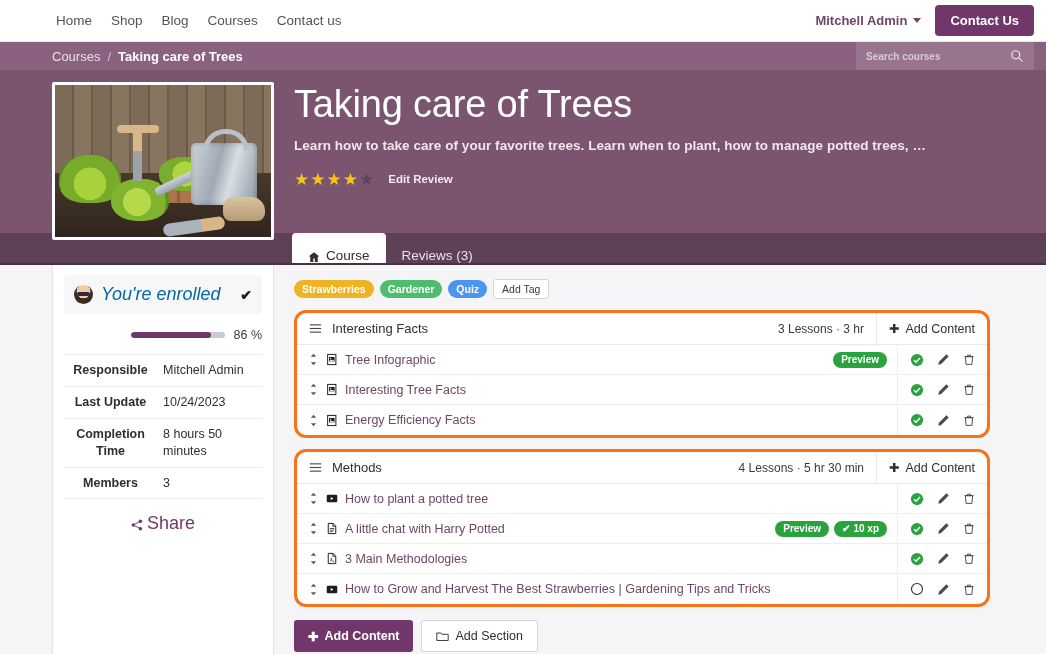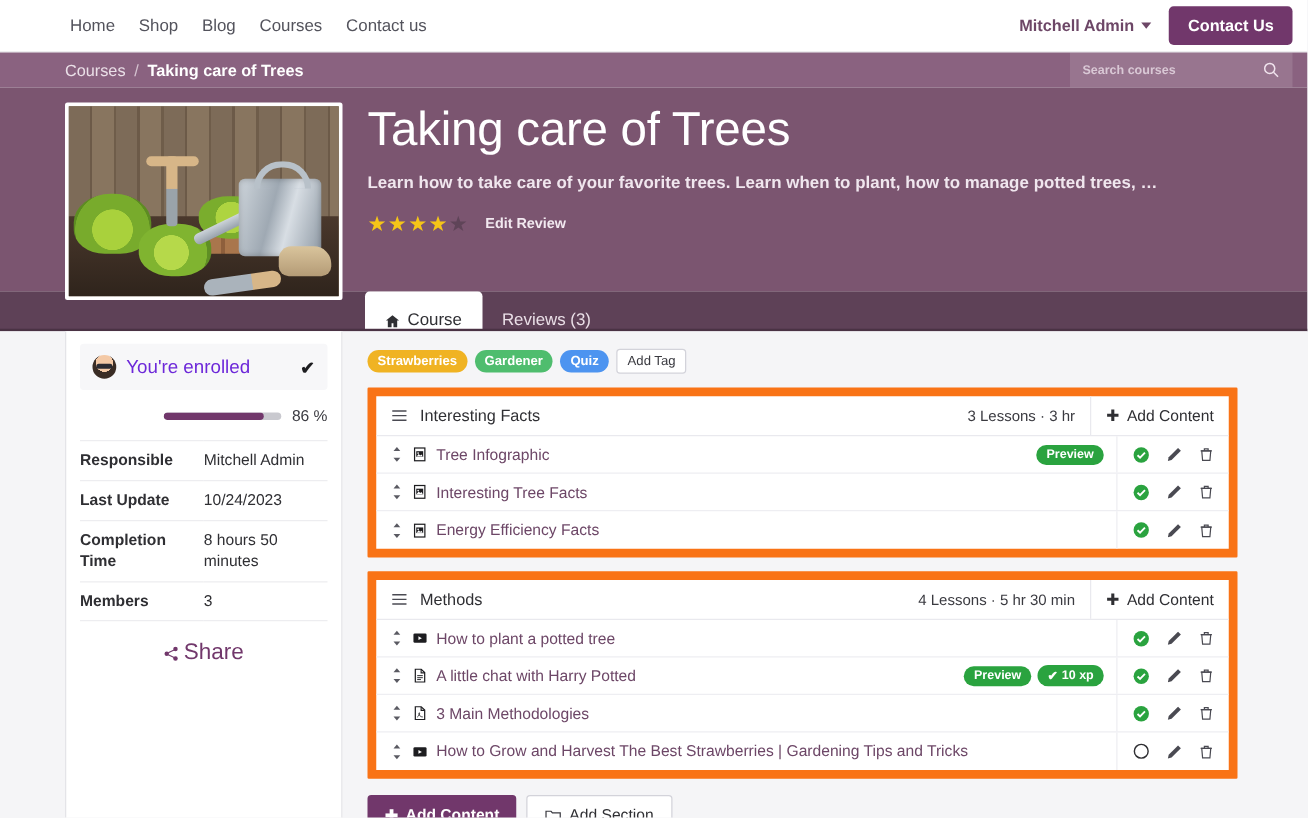--- a/index.html
+++ b/index.html
@@ -172,48 +172,48 @@
   }
   .avatar {
     width: 19px; height: 19px; border-radius: 50%; flex: none;
     background: radial-gradient(circle at 50% 34%, #f4c9a6 0 44%, #3a2c25 45% 100%);
     position: relative; overflow: hidden;
   }
   .avatar::after {
     content:""; position:absolute; left:3px; right:3px; top:7px; height:4px;
     background:#2b2b33; border-radius:2px;
   }
-  .enrolled-label { font-size: 15px; color: #6d28d9; }
+  .enrolled-label { font-size: 18px; color: #0369a1; font-style: italic; }
   .enrolled-check { margin-left: auto; font-size: 14px; color: #1d1d20; font-weight: bold; }
 
   .progress-row { margin-top: 14px; display: flex; align-items: center; justify-content: flex-end; gap: 9px; }
   .progress-track { width: 94px; height: 6px; background: #c9c9cf; border-radius: 3px; overflow: hidden; }
   .progress-fill { height: 100%; background: #71376b; border-radius: 3px; }
   .progress-pct { font-size: 12.5px; color: #3a3a40; }
 
   table.meta { width: 100%; border-collapse: collapse; margin-top: 12px; }
   table.meta td { padding: 7px 0; font-size: 12.5px; color: #2f2f33; vertical-align: top;
                   border-bottom: 1px solid #ededf0; line-height: 1.35; }
   table.meta tr:first-child td { border-top: 1px solid #ededf0; }
-  table.meta td.k { font-weight: bold; width: 50%; padding-right: 6px; }
+  table.meta td.k { font-weight: bold; width: 50%; padding-right: 6px; text-align: center; }
 
   .share { margin-top: 14px; text-align: center; font-size: 18px; color: #71376b; cursor: pointer; }
   .share svg { vertical-align: -2px; margin-right: 4px; }
 
   
   .main { flex: 1; padding: 14px 56px 0 20px; }
   .tags { display: flex; align-items: center; gap: 6px; }
   .tag { font-size: 10.5px; font-weight: bold; color: #fff; border-radius: 10px; padding: 3px 8px; }
   .tag.yellow { background: #f0b323; }
   .tag.green { background: #4fbd6e; }
   .tag.blue { background: #4d94f0; }
   .tag.add { background: #fff; color: #3a3a40; border: 1px solid #d3d3da; font-weight: normal;
              border-radius: 3px; padding: 3px 8px; cursor: pointer; }
 
-  .section { background: #fff; border: 7px solid #f97316; border-radius: 1px; margin-top: 11px; }
+  .section { background: #fff; border: 3px solid #f97316; border-radius: 12px; margin-top: 11px; }
   .sec-head { display: flex; align-items: stretch; height: 32px; border-bottom: 1px solid #e9e9ee; }
   .sec-head .grip { display: flex; align-items: center; padding: 0 10px 0 12px; cursor: grab; }
   .sec-title { display: flex; align-items: center; font-size: 13px; color: #2f2f33; }
   .sec-count { margin-left: auto; display: flex; align-items: center; font-size: 12px; color: #3a3a40;
                padding-right: 12px; }
   .add-content {
     display: flex; align-items: center; gap: 6px; padding: 0 12px;
     border-left: 1px solid #e9e9ee; font-size: 12.5px; color: #2f2f33; cursor: pointer;
   }
 

